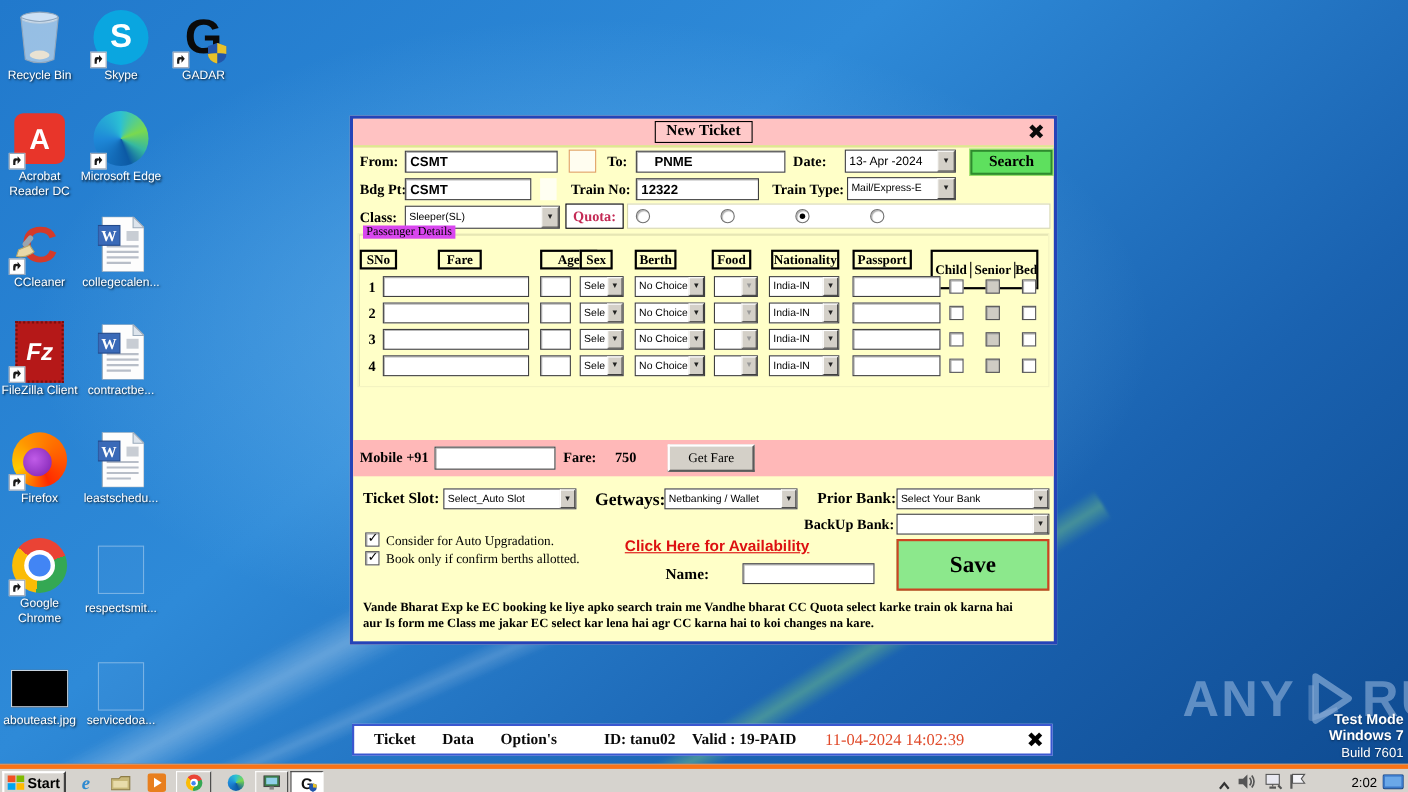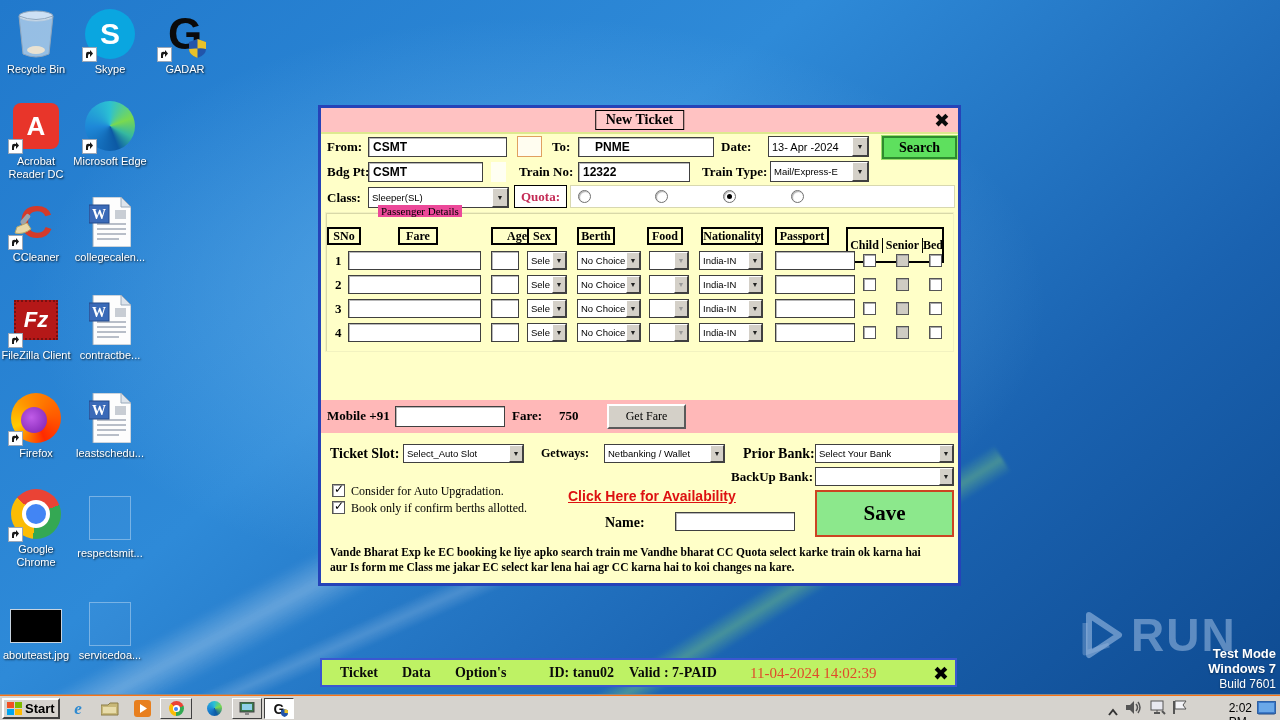--- a/index.html
+++ b/index.html
@@ -27,21 +27,21 @@
   .shortcut { position:absolute; left:-2px; bottom:-2px; width:15px; height:15px; background:#fff; border:1px solid #9aa7b8; display:flex; align-items:center; justify-content:center; }
   .circle { border-radius:50%; }
   .ic-skype { width:50px; height:50px; background:#0aa6e0; color:#fff; font-weight:bold; font-size:30px; display:flex; align-items:center; justify-content:center; }
   .ic-acrobat { width:46px; height:46px; background:#e8352a; border-radius:8px; color:#fff; font-weight:bold; font-size:26px; display:flex; align-items:center; justify-content:center; }
   .ic-edge { width:50px; height:50px; background:conic-gradient(from 160deg, #0c59a4, #1e88d8 30%, #2bc0d4 55%, #7ad94f 75%, #35b8a0 88%, #0c59a4); }
   .ic-firefox { position:relative; width:50px; height:50px; background:conic-gradient(from -40deg, #ff9500, #ff5a00 35%, #ff2a00 55%, #ffcb00 80%, #ff9500); }
   .ic-firefox::after { content:""; position:absolute; left:10px; top:14px; width:26px; height:26px; border-radius:50%; background:radial-gradient(circle at 40% 40%, #c05ce8, #7a1fae); }
   .ic-chrome { position:relative; width:50px; height:50px; background:conic-gradient(from -50deg, #ea4335 0 33%, #34a853 0 66%, #fbbc05 0 100%); }
   .ic-chrome::before { content:""; position:absolute; inset:11px; border-radius:50%; background:#fff; }
   .ic-chrome::after { content:""; position:absolute; inset:15px; border-radius:50%; background:#4285f4; }
-  .ic-fz { width:44px; height:40px; background:#b51818; border:2px dotted #7a0f0f; color:#fff; font-weight:bold; font-style:italic; font-size:22px; display:flex; align-items:center; justify-content:center; }
+  .ic-fz { width:44px; height:56px; background:#b51818; border:2px dotted #7a0f0f; color:#fff; font-weight:bold; font-style:italic; font-size:22px; display:flex; align-items:center; justify-content:center; }
   .ic-g { position:relative; font-weight:bold; font-size:44px; color:#0a0a0a; line-height:44px; }
   .ic-cc { position:relative; font-weight:bold; font-size:46px; color:#d43a2a; line-height:46px; }
   .ic-img { width:54px; height:34px; background:#000; border:1px solid #c8d4e0; }
   .ic-ghost { width:42px; height:44px; border:1px solid rgba(225,238,250,.4); background:rgba(255,255,255,.03); }
 
   
   .window { position:absolute; left:318px; top:105px; width:643px; height:481px; border:3px solid #2543b8; background:#ffffc8; }
   .titlebar { position:absolute; left:0; top:0; width:100%; height:26px; background:#ffc2c2; border-bottom:2px solid #dde98f; }
   .titlebox { position:absolute; left:50%; top:2px; transform:translateX(-50%); border:1px solid #000; background:#ffc9c9; padding:1px 10px; font:bold 14px "Liberation Serif",serif; }
   .winclose { position:absolute; right:8px; top:1px; font:bold 19px "DejaVu Sans",sans-serif; color:#0a0a0a; cursor:pointer; }
@@ -52,39 +52,39 @@
   .sel .arrow { margin-left:auto; width:16px; align-self:stretch; background:#d4d0c8; border:1px solid; border-color:#fff #404040 #404040 #fff; display:flex; align-items:center; justify-content:center; font-size:7px; color:#222; flex:0 0 16px; }
   .sel.small { font-size:9.5px; height:19px; }
   .sel.small .arrow { width:14px; flex-basis:14px; }
   .cb { position:absolute; width:13px; height:13px; background:#fff; border:1px solid #555; box-shadow:inset 1px 1px 0 #a8a8a8; }
   .cb.gray { background:#cfccc3; }
   .cb.checked::after { content:"\2713"; position:absolute; left:1px; top:-3px; font:bold 12px "DejaVu Sans",sans-serif; color:#000; }
   .radio { position:absolute; width:13px; height:13px; border-radius:50%; background:#fff; border:1px solid #707070; box-shadow:inset 1px 1px 1px #b0b0b0; }
   .radio.on::after { content:""; position:absolute; inset:3px; background:#000; border-radius:50%; }
   .hdrbox { position:absolute; height:18px; border:2px solid #000; background:#ffffc8; font:bold 12px "Liberation Serif",serif; display:flex; align-items:center; justify-content:center; }
   .groupbox { position:absolute; left:4px; top:104px; width:629px; height:140px; border:1px solid #f2f2c0; box-shadow:inset 1px 1px 0 #d8d8a8; }
-  .grouplbl { position:absolute; left:9px; top:97px; background:#ec4899; padding:0 3px; font:11px "Liberation Serif",serif;margin-left:48px; }
+  .grouplbl { position:absolute; left:9px; top:97px; background:#d946ef; padding:0 3px; font:11px "Liberation Serif",serif; }
   .snotxt { position:absolute; font:bold 13px "Liberation Serif",serif; }
   .mobilebar { position:absolute; left:0; top:292px; width:637px; height:33px; background:#ffb8b8; }
   .btn3d { position:absolute; background:#d4d0c8; border:2px solid; border-color:#fff #5a5a5a #5a5a5a #fff; display:flex; align-items:center; justify-content:center; font:12px "Liberation Serif",serif; color:#000; cursor:pointer; }
   .searchbtn { position:absolute; left:561px; top:28px; width:75px; height:23px; background:#5ee05e; border:2px solid #2e8b2e; outline:1px solid #9adf6a; display:flex; align-items:center; justify-content:center; font:bold 14px "Liberation Serif",serif; cursor:pointer; }
   .savebtn { position:absolute; left:494px; top:382px; width:139px; height:47px; background:#8ce88c; border:2px solid #cc4422; display:flex; align-items:center; justify-content:center; font:bold 21px "Liberation Serif",serif; cursor:pointer; }
   .linkred { position:absolute; left:247px; top:380px; font:bold 14px "Liberation Sans",sans-serif; color:#dd1111; text-decoration:underline; cursor:pointer; }
   .cbtext { position:absolute; font:12px "Liberation Serif",serif; }
   .note { position:absolute; left:9px; font:bold 11.5px "Liberation Serif",serif; white-space:nowrap; }
 
   
-  .statusbar { position:absolute; left:320px; top:658px; width:637px; height:29px; border:2px solid #3a57d0; background:#bef264; }
+  .statusbar { position:absolute; left:320px; top:658px; width:637px; height:29px; border:2px solid #3a57d0; background:#ffffff; }
   .sb-item { position:absolute; top:5px; font:bold 14px "Liberation Serif",serif; color:#0a0a0a; cursor:pointer; white-space:nowrap; }
   .sb-static { cursor:default; }
   .sb-date { color:#e04a2a; font:15px "Liberation Serif",serif; }
   .sb-close { position:absolute; right:6px; top:2px; font:bold 19px "DejaVu Sans",sans-serif; cursor:pointer; }
 
   
-  .taskbar { position:absolute; left:0; bottom:0; width:1280px; height:25px; background:#d6d3ce; border-top:1px solid #f97316; box-shadow:0 -1px 0 #8a8a8a; }
+  .taskbar { position:absolute; left:0; bottom:0; width:1280px; height:25px; background:#d6d3ce; border-top:4px solid #f97316; box-shadow:0 -1px 0 #8a8a8a; }
   .startbtn { position:absolute; left:2px; top:2px; width:58px; height:21px; background:#d6d3ce; border:2px solid; border-color:#fff #404040 #404040 #fff; display:flex; align-items:center; gap:3px; padding-left:3px; font:bold 13px "Liberation Sans",sans-serif; cursor:pointer; }
   .flag { width:15px; height:14px; display:grid; grid-template-columns:7px 7px; grid-template-rows:6px 6px; gap:1px; }
   .flag i { display:block; }
   .tb-ico { position:absolute; top:3px; width:20px; height:19px; display:flex; align-items:center; justify-content:center; cursor:pointer; }
   .tb-btn { position:absolute; top:2px; height:21px; background:#d6d3ce; border:1px solid; border-color:#fff #404040 #404040 #fff; display:flex; align-items:center; justify-content:center; cursor:pointer; }
   .tb-btn.pressed { background:#fff; border-color:#404040 #fff #fff #404040; }
   .mini-circle { width:15px; height:15px; border-radius:50%; }
   .tray { position:absolute; right:0; top:0; height:25px; }
   .tray-ico { position:absolute; top:4px; cursor:pointer; }
   .tray-time { position:absolute; right:28px; top:5px; font:12px "Liberation Sans",sans-serif; cursor:default; }
@@ -292,20 +292,21 @@
 </div>
 
 <div class="dicon" style="left:72px;top:602px;">
   <div class="art" style="height:44px;">
       <div class="ic-ghost"></div>
     </div>
   <div class="cap">servicedoa...</div>
 </div>
 
 <div class="wm wm-brand">
+  <span>ANY</span>
   <svg width="52" height="52" viewBox="0 0 52 52">
     <path d="M14 6 L44 26 L14 46 Z" fill="none" stroke="rgba(200,222,248,.45)" stroke-width="6" stroke-linejoin="round"></path>
     <path d="M10 14 L10 44 L34 36" fill="none" stroke="rgba(160,190,225,.35)" stroke-width="5" stroke-linejoin="round"></path>
   </svg>
   <span>RUN</span>
 </div>
 <div class="wm wm-info wm-l1">Test Mode</div>
 <div class="wm wm-info wm-l2">Windows 7</div>
 <div class="wm wm-info wm-l3">Build 7601</div>
 
@@ -468,21 +469,21 @@
   <div class="inp" style="left:74px;top:298px;width:110px;height:21px;"></div>
   <div class="flbl" style="left:191px;top:300px;">Fare:</div>
   <div class="flbl" style="left:238px;top:300px;">750</div>
   <div class="btn3d" style="left:286px;top:296px;width:79px;height:25px;">Get Fare</div>
 
   <div class="flbl" style="left:9px;top:338px;font-size:14px;">Ticket Slot:</div>
   <div class="sel small" style="left:82px;top:336px;width:121px;">
       <span class="sv">Select_Auto Slot</span>
       <span class="arrow">▼</span>
     </div>
-  <div class="flbl" style="left:220px;top:338px;font-size:12px;font-family:Liberation Serif, serif;">Getways:</div>
+  <div class="flbl" style="left:220px;top:338px;font-size:16px;font-family:Liberation Serif, serif;">Getways:</div>
   <div class="sel small" style="left:283px;top:336px;width:121px;">
       <span class="sv">Netbanking / Wallet</span>
       <span class="arrow">▼</span>
     </div>
   <div class="flbl" style="left:422px;top:338px;font-size:14px;">Prior Bank:</div>
   <div class="sel small" style="left:494px;top:336px;width:139px;">
       <span class="sv">Select Your Bank</span>
       <span class="arrow">▼</span>
     </div>
 
@@ -506,21 +507,21 @@
 
   <div class="note" style="top:438px;">Vande Bharat Exp ke EC booking ke liye apko search train me Vandhe bharat CC Quota select karke train ok karna hai</div>
   <div class="note" style="top:453px;">aur Is form me Class me jakar EC select kar lena hai agr CC karna hai to koi changes na kare.</div>
 </div>
 
 <div class="statusbar">
   <div class="sb-item" style="left:18px;">Ticket</div>
   <div class="sb-item" style="left:80px;">Data</div>
   <div class="sb-item" style="left:133px;">Option's</div>
   <div class="sb-item sb-static" style="left:227px;">ID: tanu02</div>
-  <div class="sb-item sb-static" style="left:307px;">Valid : 7-PAID</div>
+  <div class="sb-item sb-static" style="left:307px;">Valid : 19-PAID</div>
   <div class="sb-item sb-static sb-date" style="left:428px;">11-04-2024 14:02:39</div>
   <div class="sb-close">✖</div>
 </div>
 
 <div class="taskbar">
   <div class="startbtn">
     <span class="flag">
       <i style="background:#f25022;"></i>
         <i style="background:#7fba00;"></i>
         <i style="background:#00a4ef;"></i>

